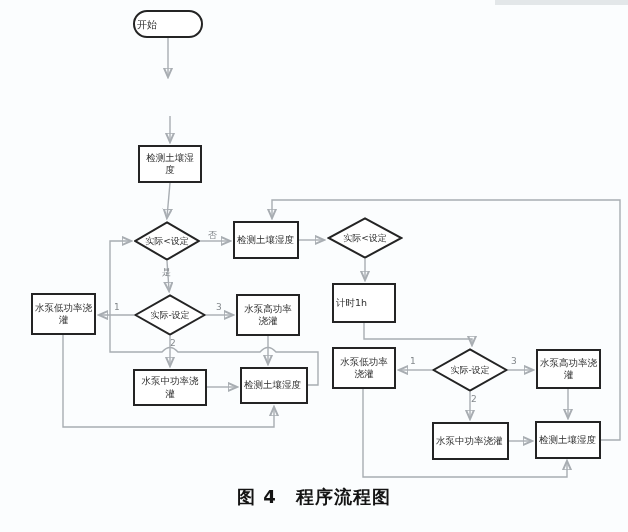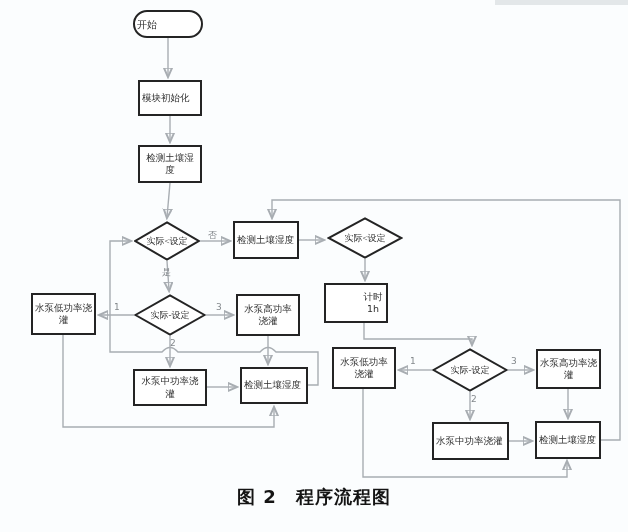--- a/index.html
+++ b/index.html
@@ -9,21 +9,21 @@
   svg.wires{position:absolute;left:0;top:0;width:628px;height:532px;}
   svg.wires path{fill:none;stroke:#a8adb2;stroke-width:1.4;}
   .node{position:absolute;display:flex;align-items:center;
         text-align:center;font-size:9.5px;line-height:1.3;color:#2d2d2d;
         background:#ffffff;border:2px solid #242424;box-sizing:border-box;padding:2px;}
   .stadium{border-radius:16px;border-width:2.5px;font-size:10px;}
   .diamond{position:absolute;background:transparent;border:none;padding:0;}
   .diamond svg{position:absolute;inset:0;width:100%;height:100%;}
   .diamond polygon{fill:#ffffff;stroke:#242424;stroke-width:2;vector-effect:non-scaling-stroke;}
   .diamond span{position:absolute;inset:0;display:flex;align-items:center;justify-content:center;
-        font-size:9px;color:#2d2d2d;white-space:nowrap;font-family:Liberation Serif, serif;}
+        font-size:9px;color:#2d2d2d;white-space:nowrap;}
   .elabel{position:absolute;font-size:9px;color:#83888c;}
   .caption{position:absolute;left:0;right:0;top:485px;text-align:center;
         font-size:18px;font-weight:bold;color:#141414;letter-spacing:1px;}
 </style>
 </head>
 <body>
 
 <div class="canvas">
 
   <div class="edge-artifact"></div>
@@ -77,23 +77,20 @@
 
     <path d="M363,389 L363,477 L567,477 L567,462" marker-end="url(#ah)"></path>
 
     <path d="M601,440 L620,440 L620,200 L272,200 L272,217" marker-end="url(#ah)"></path>
   </svg>
 
   <div class="node stadium" style="left:133px;top:10px;width:70px;height:28px;">
     <span>开始</span>
   </div>
 
-  <div class="node" style="left:138px;top:80px;width:64px;height:36px;">
-    <span>模块初始化</span>
-  </div>
 
   <div class="node" style="left:138px;top:145px;width:64px;height:38px;">
     <span>检测土壤湿度</span>
   </div>
 
   <div class="diamond" style="left:134px;top:221px;width:66px;height:40px;">
     <svg viewBox="0 0 100 60" preserveAspectRatio="none">
         <polygon points="50,2 98,30 50,58 2,30"></polygon>
       </svg>
     <span>实际&lt;设定</span>
@@ -103,21 +100,21 @@
     <span>检测土壤湿度</span>
   </div>
 
   <div class="diamond" style="left:327px;top:217px;width:76px;height:42px;">
     <svg viewBox="0 0 100 60" preserveAspectRatio="none">
         <polygon points="50,2 98,30 50,58 2,30"></polygon>
       </svg>
     <span>实际&lt;设定</span>
   </div>
 
-  <div class="node" style="left:324px;top:283px;width:64px;height:40px;padding-left:36px;">
+  <div class="node" style="left:332px;top:283px;width:64px;height:40px;">
     <span>计时1h</span>
   </div>
 
   <div class="diamond" style="left:134px;top:294px;width:72px;height:42px;">
     <svg viewBox="0 0 100 60" preserveAspectRatio="none">
         <polygon points="50,2 98,30 50,58 2,30"></polygon>
       </svg>
     <span>实际-设定</span>
   </div>
 
@@ -162,15 +159,15 @@
 
   <div class="elabel" style="left:208px;top:229px;">否</div>
   <div class="elabel" style="left:162px;top:266px;">是</div>
   <div class="elabel" style="left:114px;top:302px;">1</div>
   <div class="elabel" style="left:170px;top:338px;">2</div>
   <div class="elabel" style="left:216px;top:302px;">3</div>
   <div class="elabel" style="left:410px;top:356px;">1</div>
   <div class="elabel" style="left:471px;top:394px;">2</div>
   <div class="elabel" style="left:511px;top:356px;">3</div>
 
-  <div class="caption">图 2　程序流程图</div>
+  <div class="caption">图 4　程序流程图</div>
 
 </div>
 
 </body></html>

